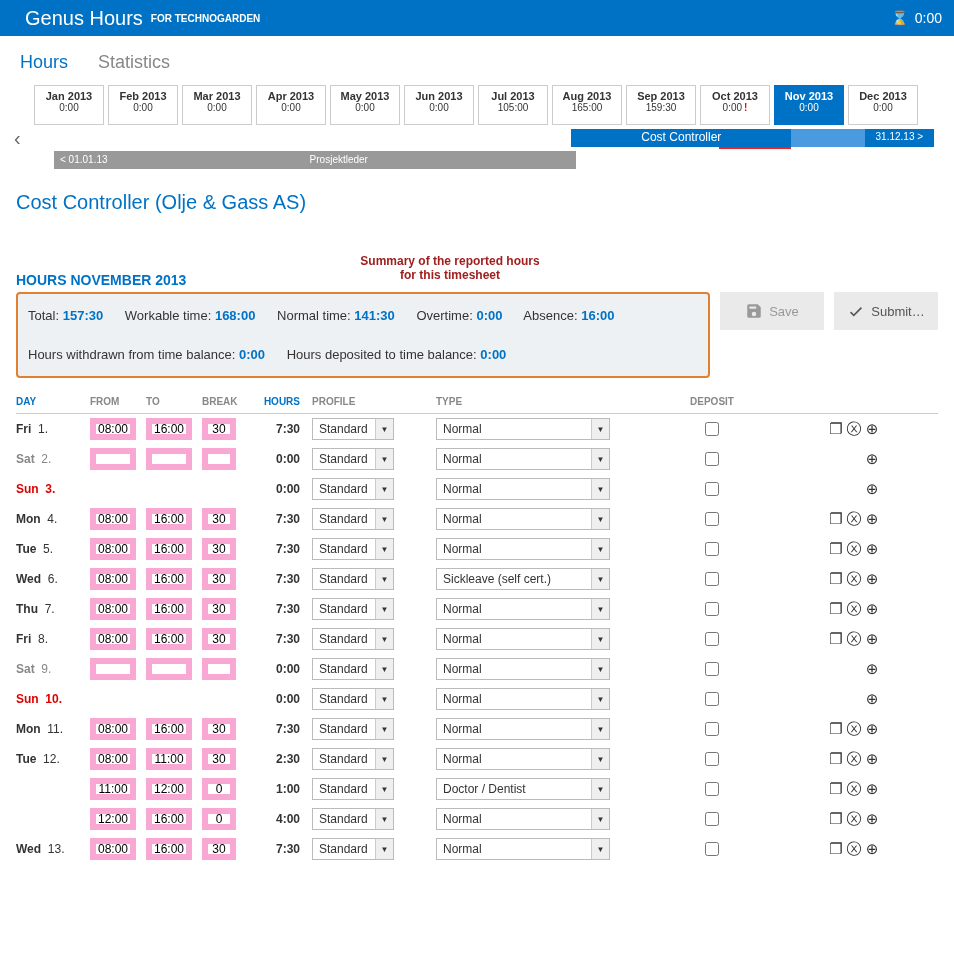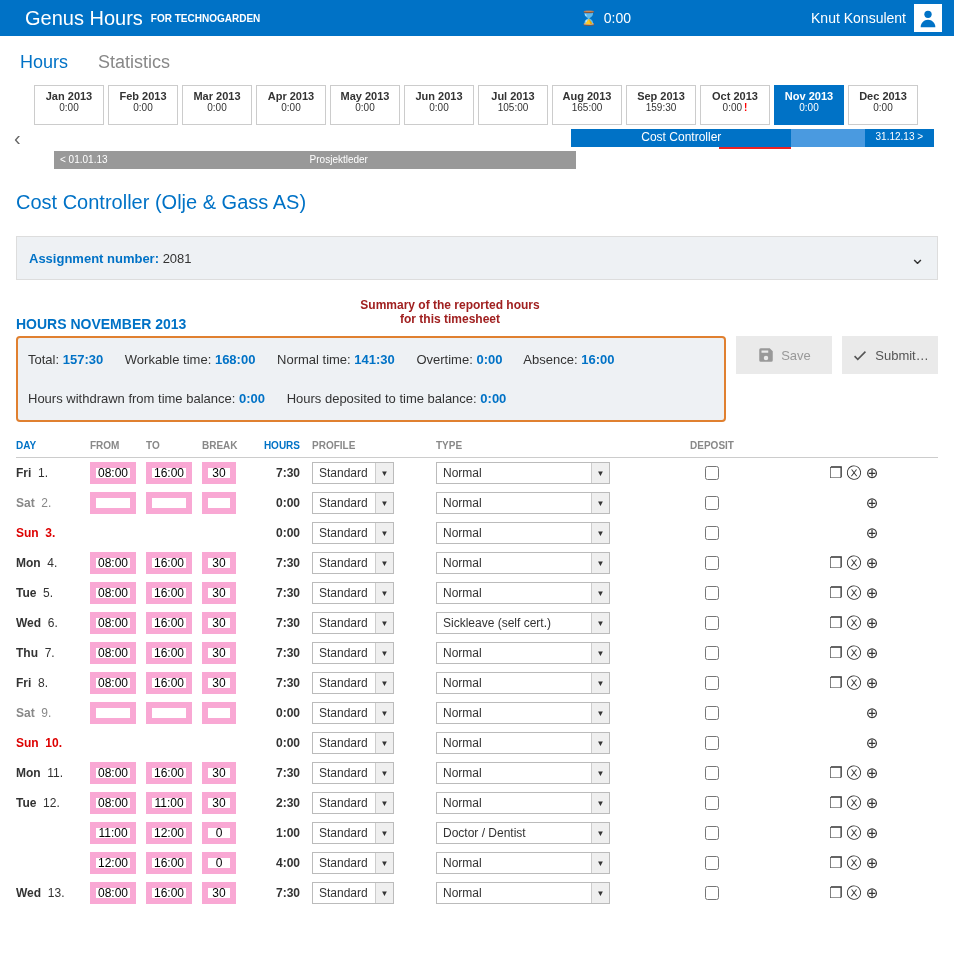--- a/index.html
+++ b/index.html
@@ -36,21 +36,21 @@
 .assignment .card { background: #eef1f4; border: 1px solid #ddd; padding: 10px 12px; display:flex; align-items:center; }
 .assignment .card b { color: #0072c6; font-weight: 600; }
 .assignment .chev { margin-left:auto; font-size:18px; cursor:pointer;}
 .annot { color: #a02020; font-size: 12px; font-weight: bold; text-align:center; margin: 18px 0 2px 320px; width:260px; line-height:14px;}
 .hours-title { color: #0072c6; font-weight: bold; font-size: 14px; margin-left:16px; margin-top:-12px;}
 .summary-row { display:flex; align-items:flex-start; gap:10px; margin:4px 16px 0 16px;}
 .summary { border: 2px solid #e08030; background:#eef1f4; border-radius:4px; padding:14px 10px; flex:1; }
 .summary .line { margin-bottom: 24px; }
 .summary span.l { color:#333; }
 .summary span.v { color:#0072c6; font-weight:600; margin-right:18px;}
-.btn { background:#eaeaea; color:#999; width:96px; height:38px; display:flex; align-items:center; justify-content:center; gap:6px; font-size:13px; cursor:pointer; border:none;}
+.btn { background:#eaeaea; color:#999; width:104px; height:38px; display:flex; align-items:center; justify-content:center; gap:6px; font-size:13px; cursor:pointer; border:none;}
 .btn.submit{ color:#555;}
 .btn svg{width:18px;height:18px;fill:#999;}
 .btn.submit svg{fill:#555;}
 .grid { margin: 14px 16px 0 16px; }
 .ghead, .grow { display:grid; grid-template-columns: 70px 52px 52px 46px 56px 120px 208px 128px 100px; gap:4px; align-items:center; padding:4px 0;}
 .ghead { color:#888; font-size:10px; font-weight:bold; border-bottom:1px solid #ccc; padding-bottom:6px;}
 .ghead .blue{color:#0072c6;}
 .dcell{font-size:12px;}
 .dcell b{font-weight:bold;}
 .sat{color:#888;}
@@ -69,29 +69,20 @@
 </head>
 <body>
 
 <div class="header">
   <h1>Genus Hours</h1>
   <span class="sub">FOR TECHNOGARDEN</span>
   <div class="timer">
     <span>⌛</span>
     <span>0:00</span>
   </div>
-  <div class="user">
-    <span>Knut Konsulent</span>
-    <span class="avatar">
-        <svg viewBox="0 0 24 24">
-          <circle cx="12" cy="8" r="4"></circle>
-          <path d="M4 22c0-4.4 3.6-8 8-8s8 3.6 8 8z"></path>
-        </svg>
-      </span>
-  </div>
 </div>
 
 <div class="tabs">
   <div class="active">Hours</div>
   <div>Statistics</div>
 </div>
 
 <div class="months-wrap">
   <div class="scroll-arrow">‹</div>
   <div class="months" id="months">
@@ -153,24 +144,20 @@
   <div class="timeline2">
     <div class="bar">
       <span>&lt; 01.01.13</span>
       <span>Prosjektleder</span>
     </div>
   </div>
 </div>
 
 <div class="assignment">
   <h2>Cost Controller (Olje &amp; Gass AS)</h2>
-  <div class="card">
-    <span><b>Assignment number:</b> <span>2081</span></span>
-    <span class="chev">⌄</span>
-  </div>
 </div>
 
 <div class="annot">
   <span>Summary of the reported hours</span><br><span>for this timesheet</span>
 </div>
 <div class="hours-title">HOURS NOVEMBER 2013</div>
 
 <div class="summary-row">
   <div class="summary">
     <div class="line">

